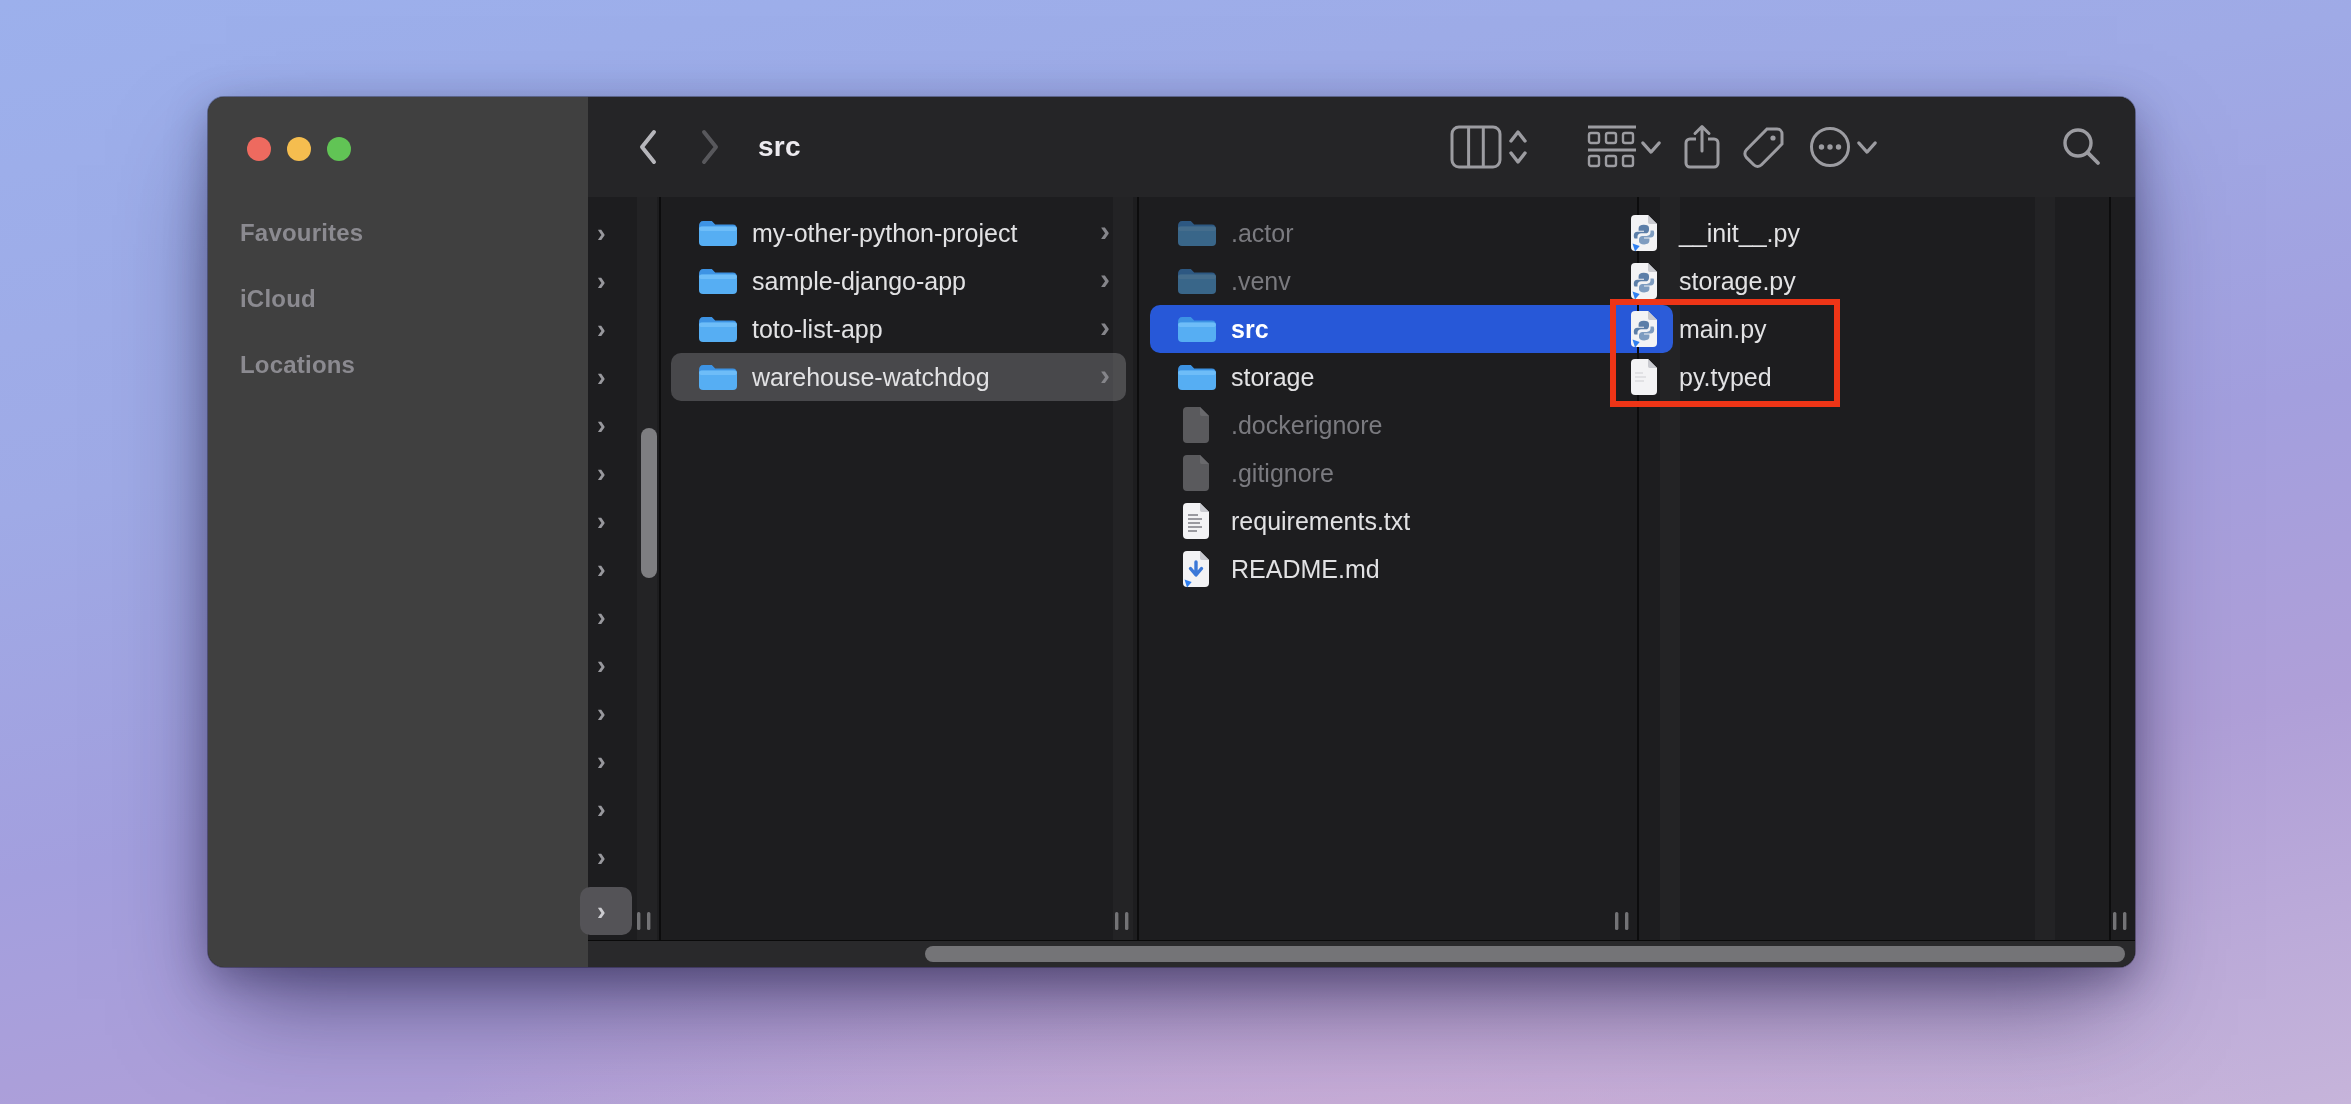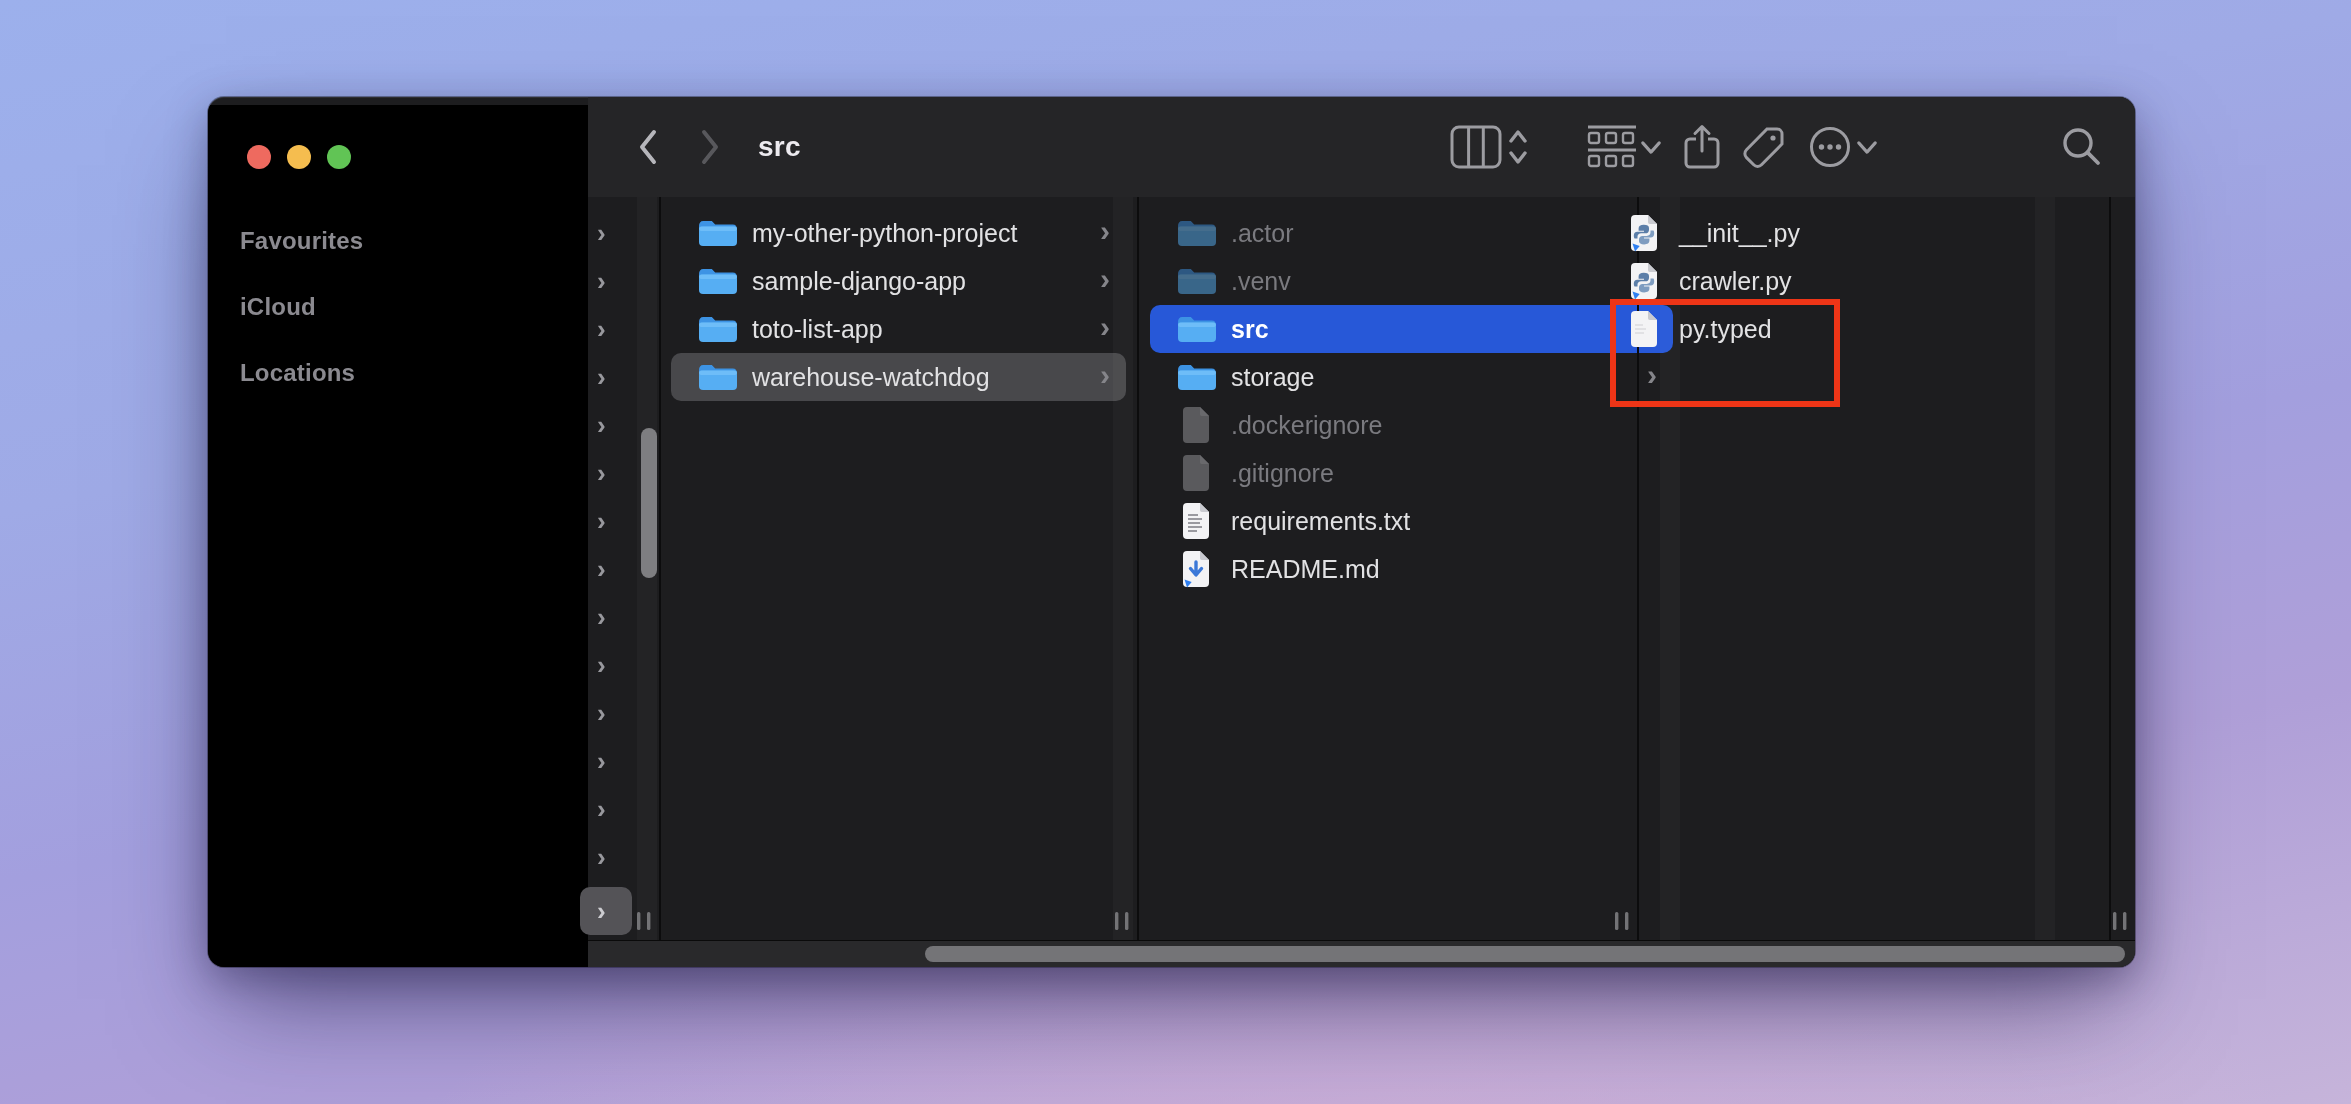--- a/index.html
+++ b/index.html
@@ -5,21 +5,21 @@
   html,body{margin:0;padding:0;background:#9fb1ea;}
   .stage{position:relative;width:2351px;height:1104px;overflow:hidden;
     font-family:"Liberation Sans","DejaVu Sans",sans-serif;
     background:
       radial-gradient(1400px 620px at 58% 112%, rgba(216,178,214,.65), rgba(216,178,214,0) 70%),
       linear-gradient(168deg,#9cb0ec 0%,#9faae6 32%,#a39fde 55%,#af9fd8 74%,#c6b4da 100%);}
   .window{position:absolute;left:208px;top:97px;width:1927px;height:870px;border-radius:16px;
     overflow:hidden;background:#1d1d1f;
     box-shadow:0 50px 100px -18px rgba(28,22,64,.55),0 12px 40px rgba(28,22,64,.35),0 0 0 1px rgba(0,0,0,.35),inset 0 1px 0 rgba(255,255,255,.08);}
   
-  .sidebar{position:absolute;left:0;top:0;width:380px;height:100%;background:#000000;border-right:1px solid rgba(0,0,0,.55);margin-top:8px;}
+  .sidebar{position:absolute;left:0;top:0;width:380px;height:100%;background:#404040;border-right:1px solid rgba(0,0,0,.55);}
   .tl{position:absolute;top:40px;width:24px;height:24px;border-radius:50%;}
   .tl.close{left:39px;}  .tl.min{left:79px;}  .tl.zoom{left:119px;}
   .side-labels{position:absolute;left:32px;top:103px;display:flex;flex-direction:column;}
   .side-label{height:66px;display:flex;align-items:center;font-size:24px;font-weight:700;color:#8b8a90;letter-spacing:.2px;}
   
   .content{position:absolute;left:380px;top:0;width:1547px;height:870px;background:#1d1d1f;}
   .toolbar{position:absolute;left:0;top:0;width:100%;height:100px;background:#252527;border-bottom:1px solid #0b0b0c;}
   .tbtn{position:absolute;top:0;height:100px;display:flex;align-items:center;justify-content:center;color:#9c9ca1;}
   .tbtn svg{display:block;}
   .ttl{position:absolute;left:170px;top:0;height:100px;display:flex;align-items:center;
@@ -399,21 +399,29 @@
                 </svg>
               </span>
             <span class="lbl">__init__.py</span>
           </div>
           <div class="row">
             <span class="icw">
                 <svg width="32" height="40">
                   <use href="#sym-pyfile"></use>
                 </svg>
               </span>
-            <span class="lbl">crawler.py</span>
+            <span class="lbl">storage.py</span>
+          </div>
+          <div class="row">
+            <span class="icw">
+                <svg width="32" height="40">
+                  <use href="#sym-pyfile"></use>
+                </svg>
+              </span>
+            <span class="lbl">main.py</span>
           </div>
           <div class="row">
             <span class="icw">
                 <svg width="32" height="40">
                   <use href="#sym-whitefile"></use>
                 </svg>
               </span>
             <span class="lbl">py.typed</span>
           </div>
           <div class="redbox" style="left:22px;top:102px;width:230px;height:108px;border-color:#ee3517"></div>

